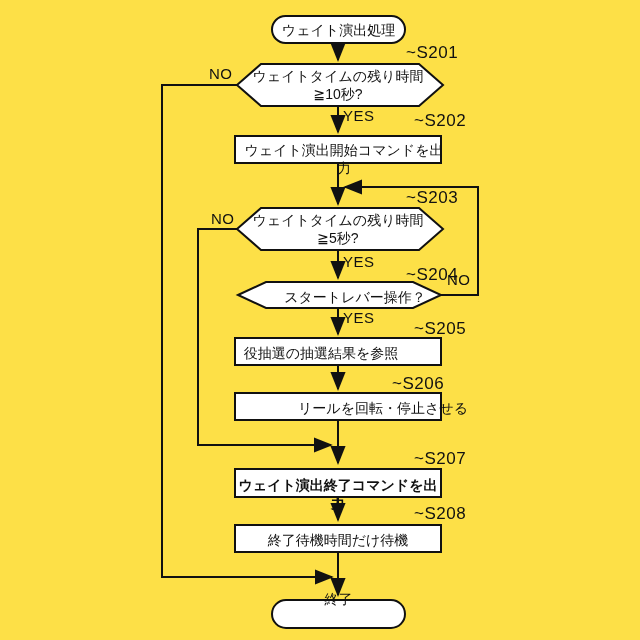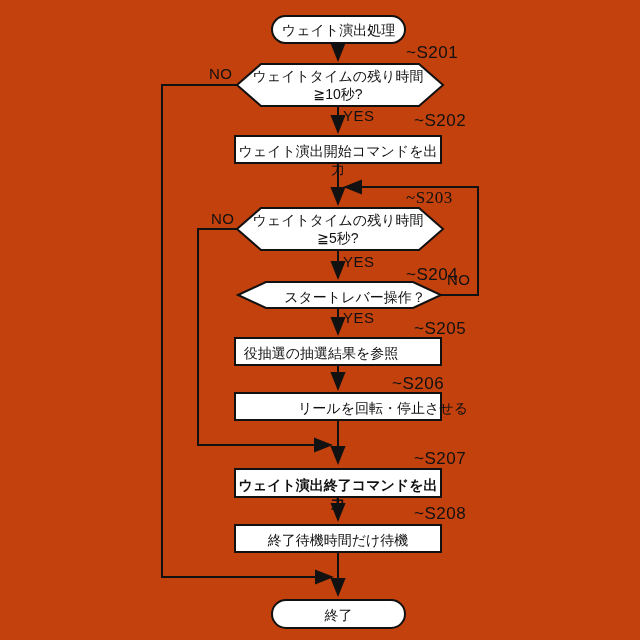--- a/index.html
+++ b/index.html
@@ -1,17 +1,17 @@
 <!DOCTYPE html>
 <html><head>
 <meta charset="utf-8">
 <style>
   html,body{margin:0;padding:0;background:#fff;}
   .canvas{
-    position:relative;width:640px;height:640px;background:#c2410c;
+    position:relative;width:640px;height:640px;background:#fde047;
     font-family:"Liberation Sans","DejaVu Sans",sans-serif;color:#111;
     overflow:hidden;
   }
   .canvas svg{position:absolute;left:0;top:0;}
   .txt{position:absolute;text-align:center;line-height:18px;font-size:14px;color:#111;}
   .node-text{font-weight:500;}
   .branch{position:absolute;font-size:15px;font-weight:400;letter-spacing:0.5px;color:#111;line-height:16px;}
   .step{position:absolute;font-size:17px;letter-spacing:0.5px;color:#111;line-height:17px;white-space:nowrap;}
 </style>
 </head>
@@ -55,39 +55,39 @@
     </g>
   </svg>
 
   <div class="txt node-text" style="left:272px;top:21px;width:133px;">ウェイト演出処理</div>
 
   <div class="txt node-text" style="left:245px;top:67px;width:186px;">
     <div>ウェイトタイムの残り時間</div>
     <div>≧10秒?</div>
   </div>
 
-  <div class="txt node-text" style="left:235px;top:142px;width:206px;">ウェイト演出開始コマンドを出力</div>
+  <div class="txt node-text" style="left:241px;top:142px;width:206px;font-family:Liberation Serif, serif;">ウェイト演出開始コマンドを出力</div>
 
   <div class="txt node-text" style="left:245px;top:211px;width:186px;">
     <div>ウェイトタイムの残り時間</div>
     <div>≧5秒?</div>
   </div>
 
   <div class="txt node-text" style="left:257px;top:288px;width:196px;">スタートレバー操作？</div>
 
   <div class="txt node-text" style="left:218px;top:344px;width:206px;">役抽選の抽選結果を参照</div>
   <div class="txt node-text" style="left:235px;top:399px;width:206px;margin-left:45px;">リールを回転・停止させる</div>
   <div class="txt node-text" style="left:235px;top:476px;width:206px;font-weight:bold;">ウェイト演出終了コマンドを出力</div>
   <div class="txt node-text" style="left:235px;top:531px;width:206px;">終了待機時間だけ待機</div>
 
-  <div class="txt node-text" style="left:272px;top:606px;width:133px;">終了</div>
+  <div class="txt node-text" style="left:272px;top:590px;width:133px;">終了</div>
 
   <div class="step" style="left:406px;top:44px;">~S201</div>
   <div class="step" style="left:414px;top:112px;">~S202</div>
-  <div class="step" style="left:406px;top:189px;font-family:Liberation Serif, serif;">~S203</div>
+  <div class="step" style="left:406px;top:189px;">~S203</div>
   <div class="step" style="left:406px;top:266px;">~S204</div>
   <div class="step" style="left:414px;top:320px;">~S205</div>
   <div class="step" style="left:392px;top:375px;text-align:right;">~S206</div>
   <div class="step" style="left:414px;top:450px;">~S207</div>
   <div class="step" style="left:414px;top:505px;">~S208</div>
 
   <div class="branch" style="left:209px;top:66px;">NO</div>
   <div class="branch" style="left:343px;top:108px;">YES</div>
   <div class="branch" style="left:211px;top:211px;">NO</div>
   <div class="branch" style="left:343px;top:254px;">YES</div>

